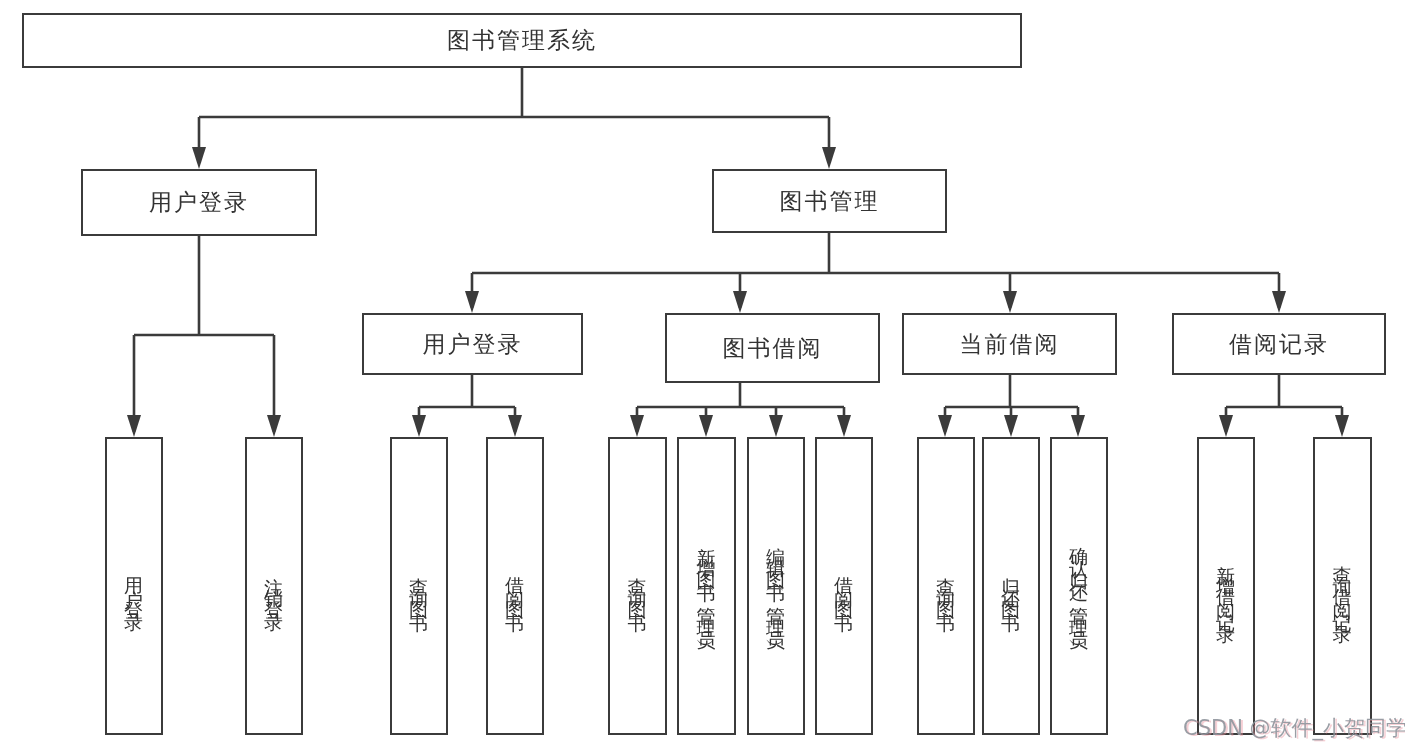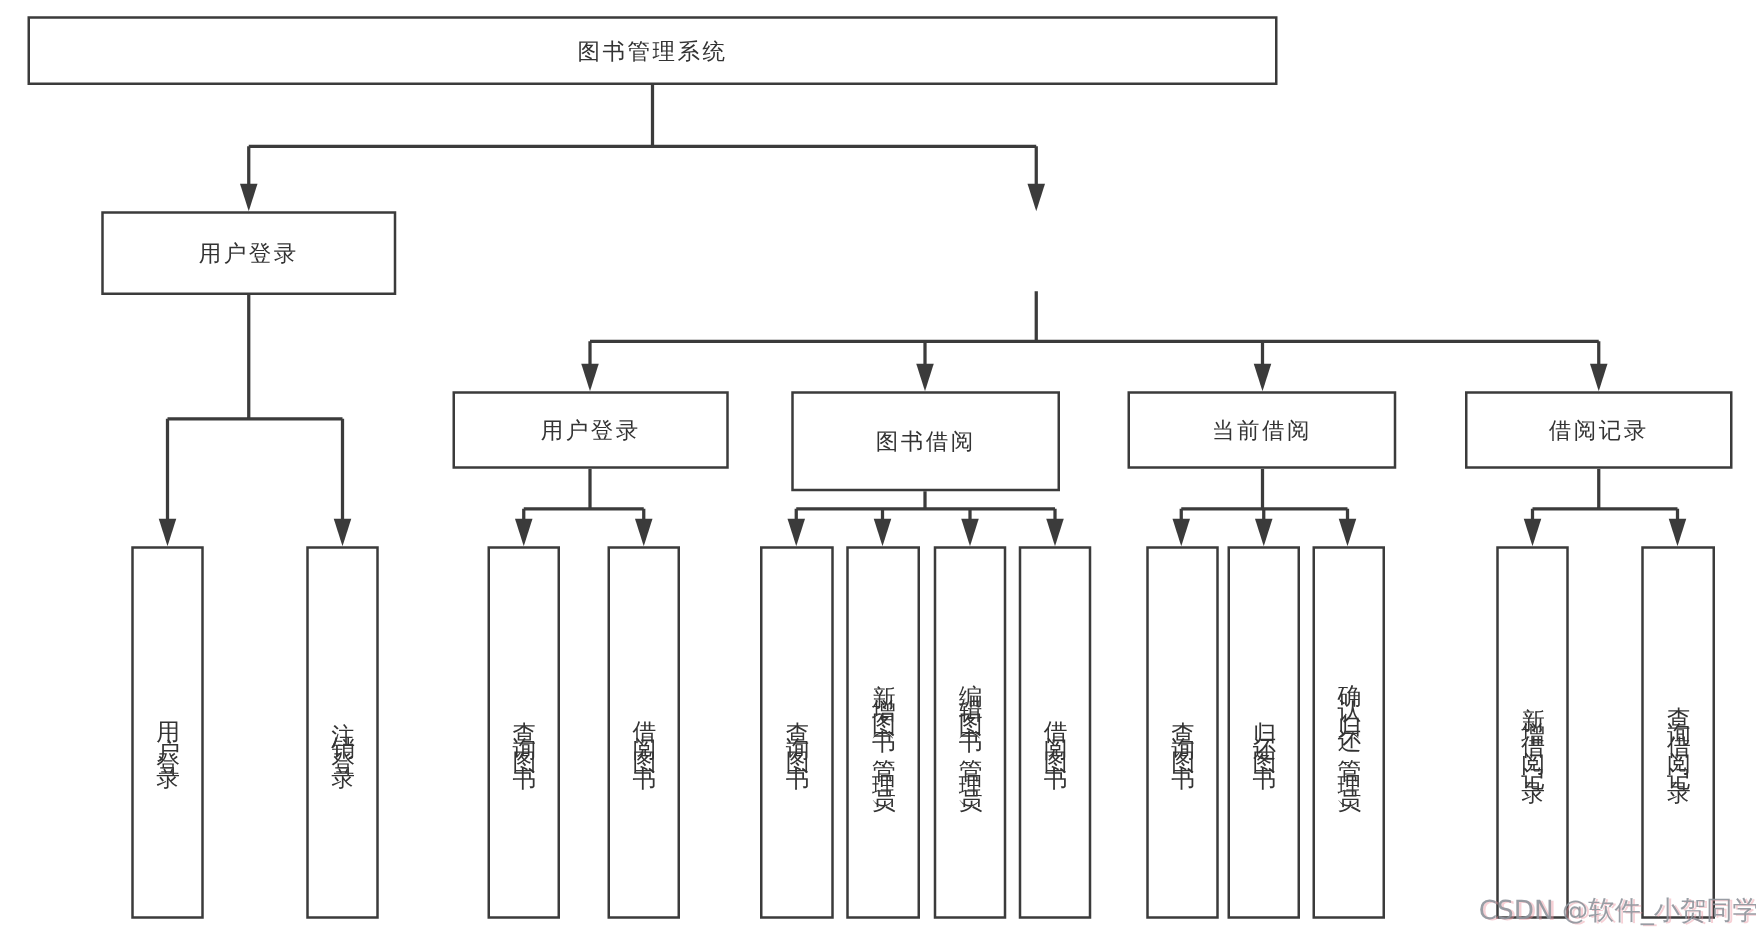--- a/index.html
+++ b/index.html
@@ -30,21 +30,21 @@
     box-sizing: border-box;
     border: 2.6px solid #3b3b3b;
     background: #ffffff;
     color: #333333;
     display: flex;
     align-items: center;
     justify-content: center;
     text-align: center;
   }
   .h {
-    font-size: 18px;
+    font-size: 23px;
     letter-spacing: 2px;
     white-space: nowrap;
   }
   .v {
     writing-mode: vertical-rl;
     text-orientation: mixed;
     font-size: 19px;
     letter-spacing: 12px;
     line-height: 1;
   }
@@ -103,23 +103,24 @@
     <g>
       <path d="M1279 375 V407 M1226 407 H1342 M1226 407 V432 M1342 407 V432"></path>
       <polygon points="1219,415 1233,415 1226,437"></polygon>
       <polygon points="1335,415 1349,415 1342,437"></polygon>
     </g>
   </svg>
 
   <div class="node h" style="left:22px; top:13px; width:1000px; height:55px;">图书管理系统</div>
 
   <div class="node h" style="left:81px; top:169px; width:236px; height:67px;">用户登录</div>
+  <div class="node h" style="left:712px; top:169px; width:235px; height:64px;">图书管理</div>
 
   <div class="node h" style="left:362px; top:313px; width:221px; height:62px;">用户登录</div>
-  <div class="node h" style="left:633px; top:313px; width:215px; height:80px;">图书借阅</div>
+  <div class="node h" style="left:665px; top:313px; width:215px; height:70px;">图书借阅</div>
   <div class="node h" style="left:1172px; top:313px; width:214px; height:62px;">借阅记录</div>
   <div class="node h" style="left:902px; top:313px; width:215px; height:62px;">当前借阅</div>
 
   <div class="node v" style="left:105px; top:437px; width:58px; height:298px;">用户登录</div>
   <div class="node v" style="left:245px; top:437px; width:58px; height:298px;">注销登录</div>
 
   <div class="node v" style="left:390px; top:437px; width:58px; height:298px;">查询图书</div>
   <div class="node v" style="left:486px; top:437px; width:58px; height:298px;">借阅图书</div>
 
   <div class="node v" style="left:608px; top:437px; width:59px; height:298px;">查询图书</div>

